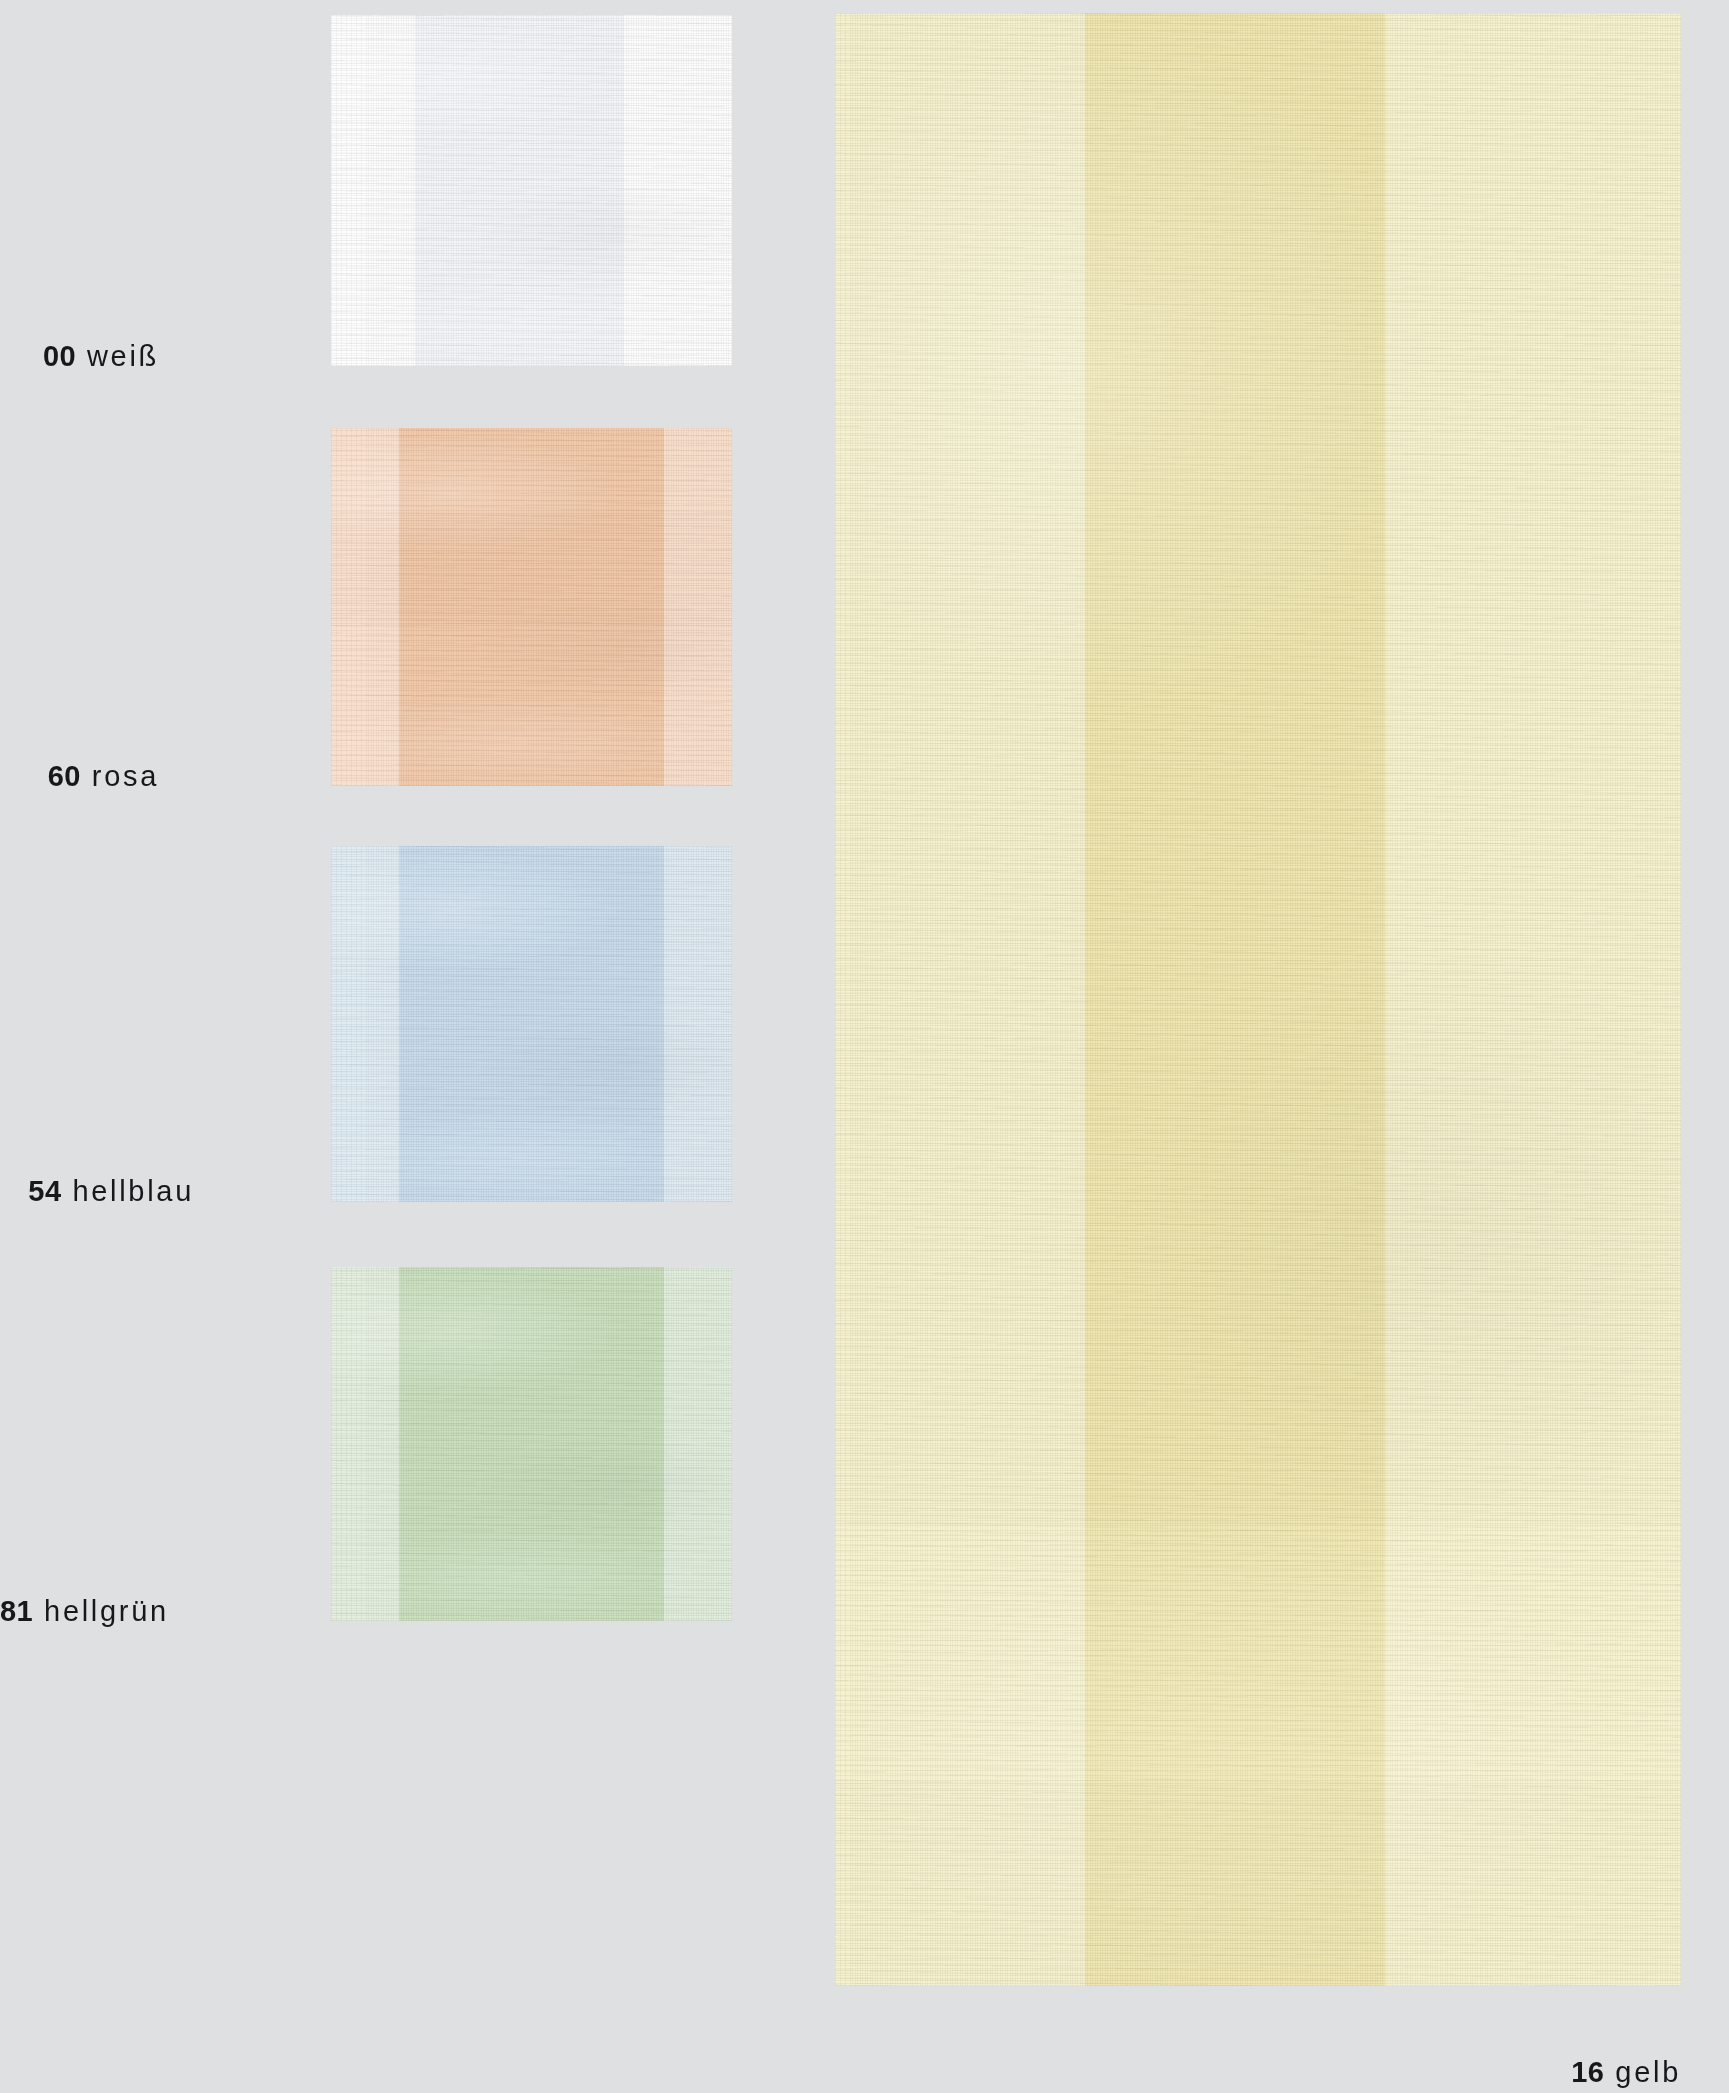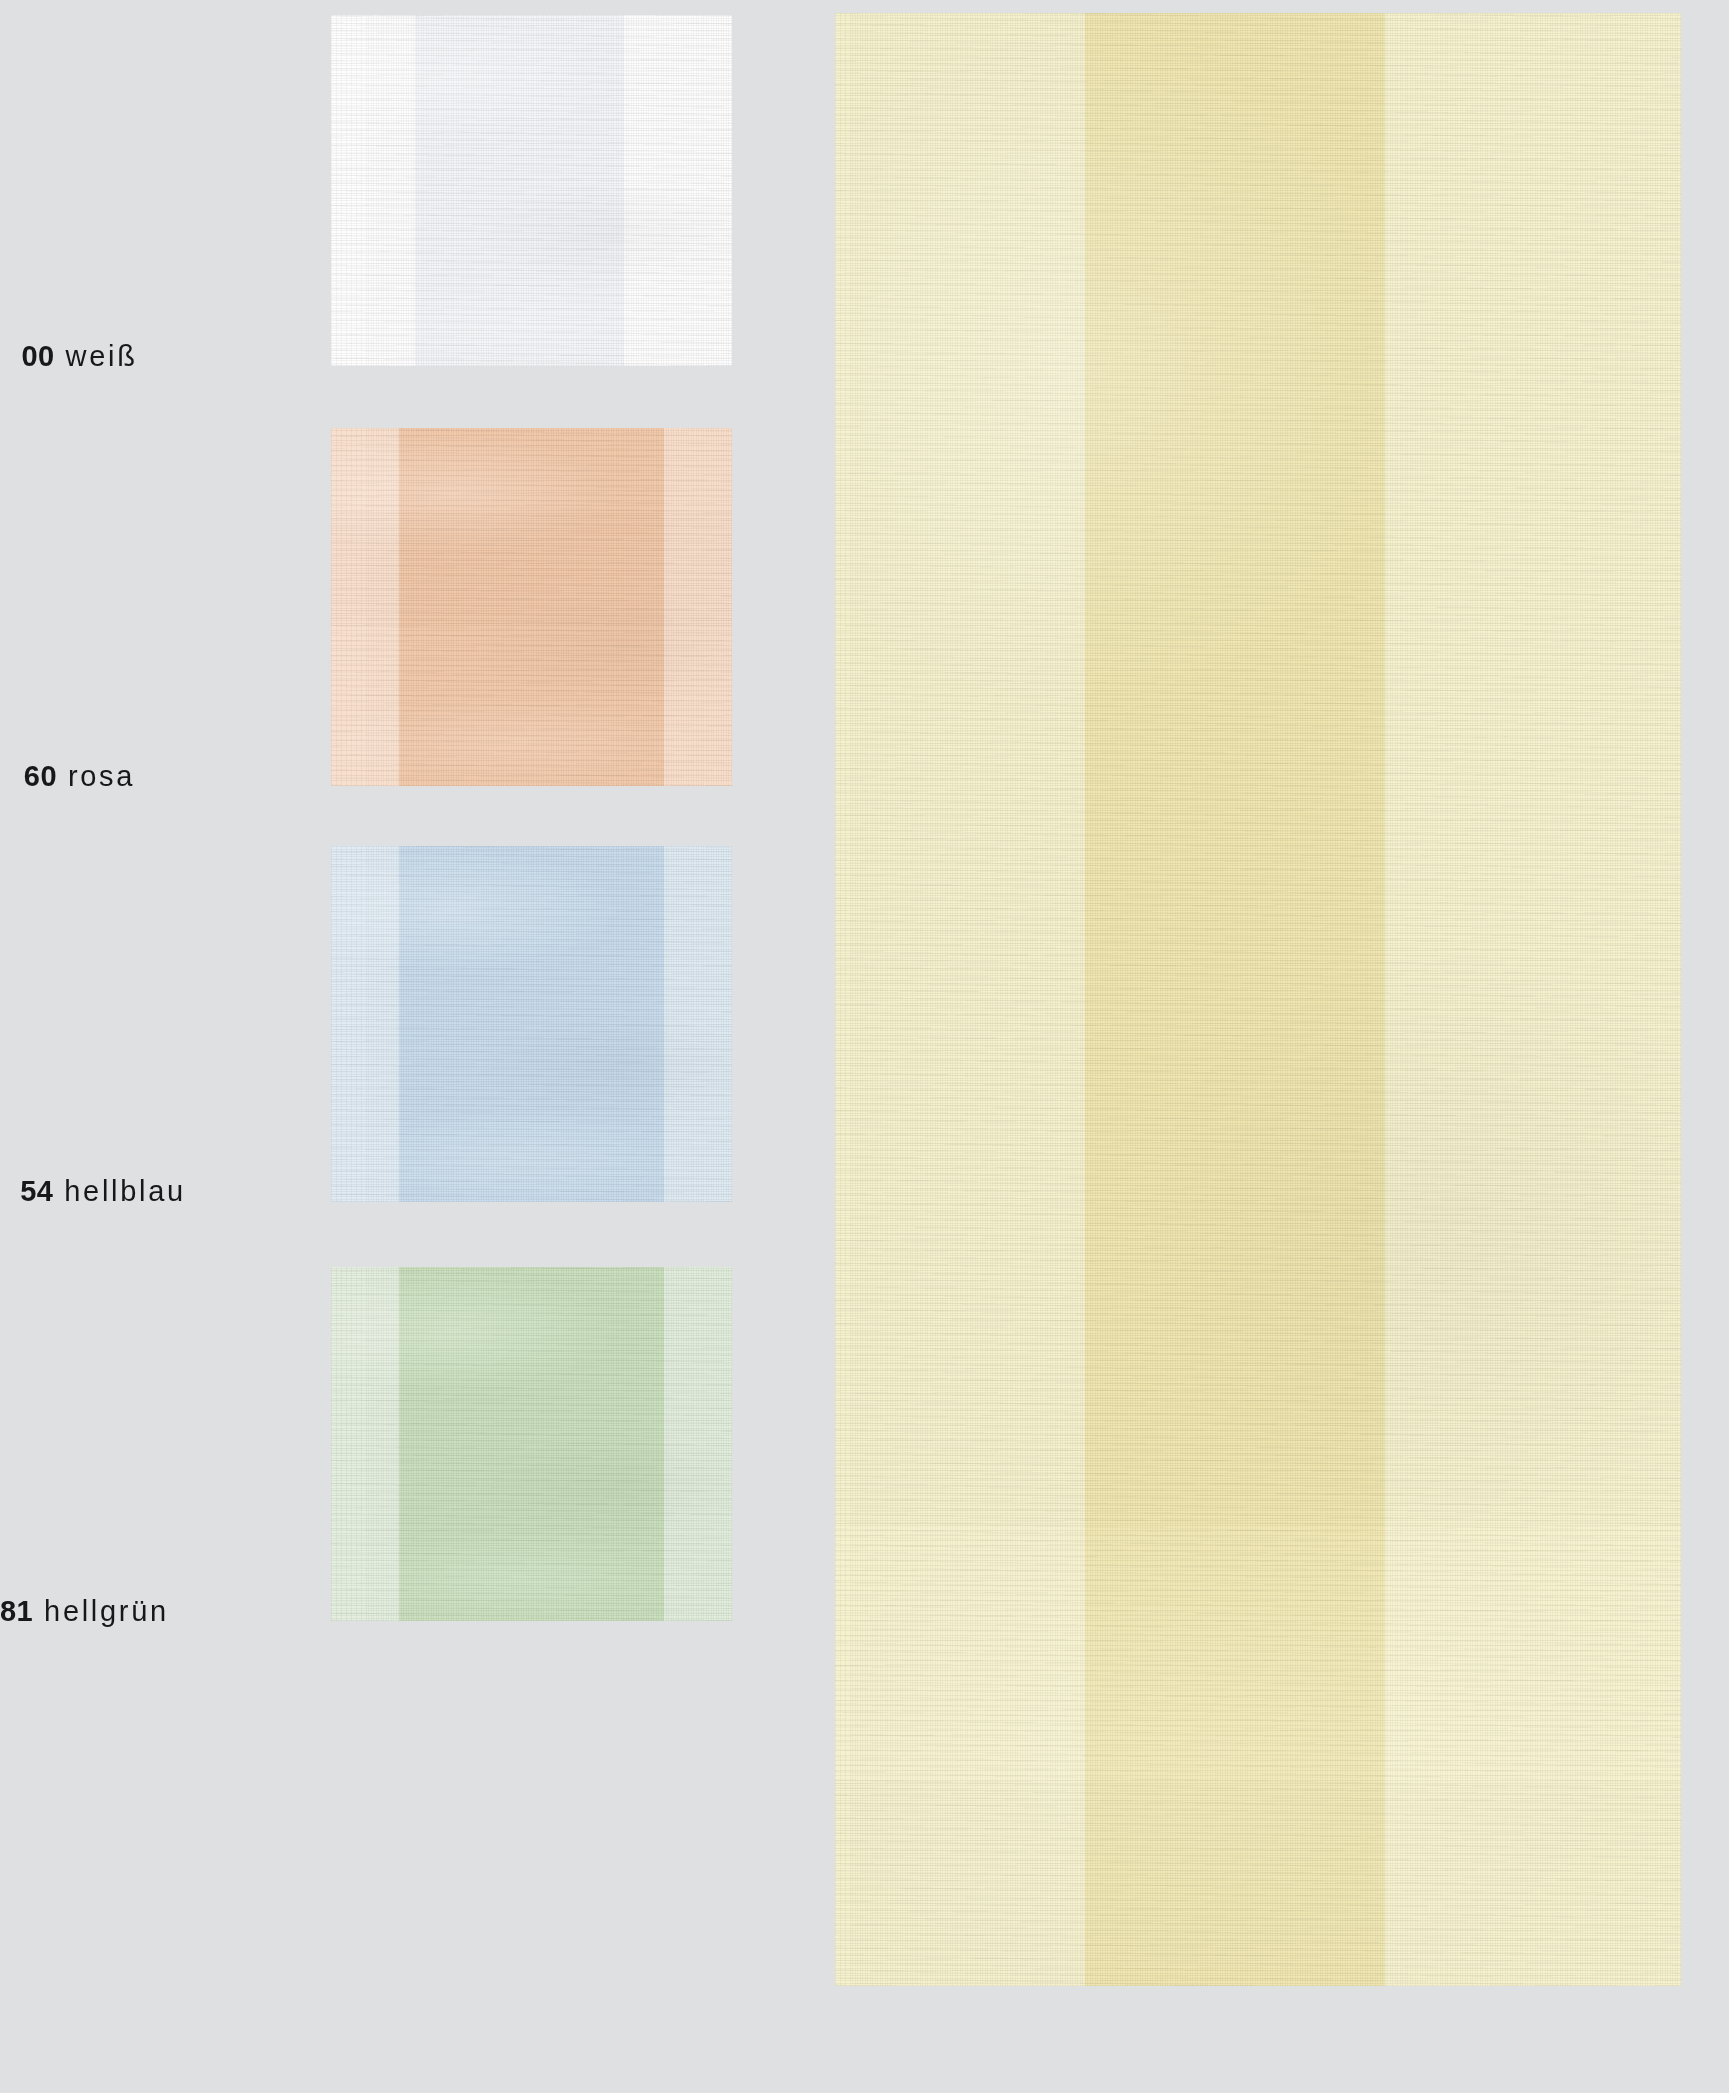--- a/index.html
+++ b/index.html
@@ -97,21 +97,21 @@
     font-weight: 700;
     font-size: 29px;
     letter-spacing: 0.4px;
   }
   .label .name {
     font-weight: 400;
     font-size: 29px;
     letter-spacing: 2.7px;
     margin-left: 11px;
   }
-  .label.right-align { text-align: center; }
+  .label.right-align { text-align: right; }
 
   
   #yellow-panel {
     position: absolute;
   }
 </style>
 </head>
 <body style="background: rgb(223, 224, 226);">
 
 <div class="page" style="background: rgb(223, 224, 226);">
@@ -185,15 +185,18 @@
       <div class="band" id="yp-b0" style="width: 29.5%; background: rgb(244, 239, 201);"></div>
       <div class="band" id="yp-b1" style="width: 35.5%; background: rgb(238, 228, 171);"></div>
       <div class="band" id="yp-b2" style="width: 35%; background: rgb(245, 240, 202);"></div>
     </div>
     <div class="weave weave-warp"></div>
     <div class="weave weave-weft"></div>
     <div class="weave weave-slub"></div>
     <div class="weave weave-slub2"></div>
     <div class="weave weave-soft"></div>
   </div>
+  <div class="label right-align" id="label-main" style="left: 0px; width: 1681px; top: 2058px;">
+    <span class="code">16</span><span class="name">gelb</span>
+  </div>
 
 </div>
 
 
 </body></html>

